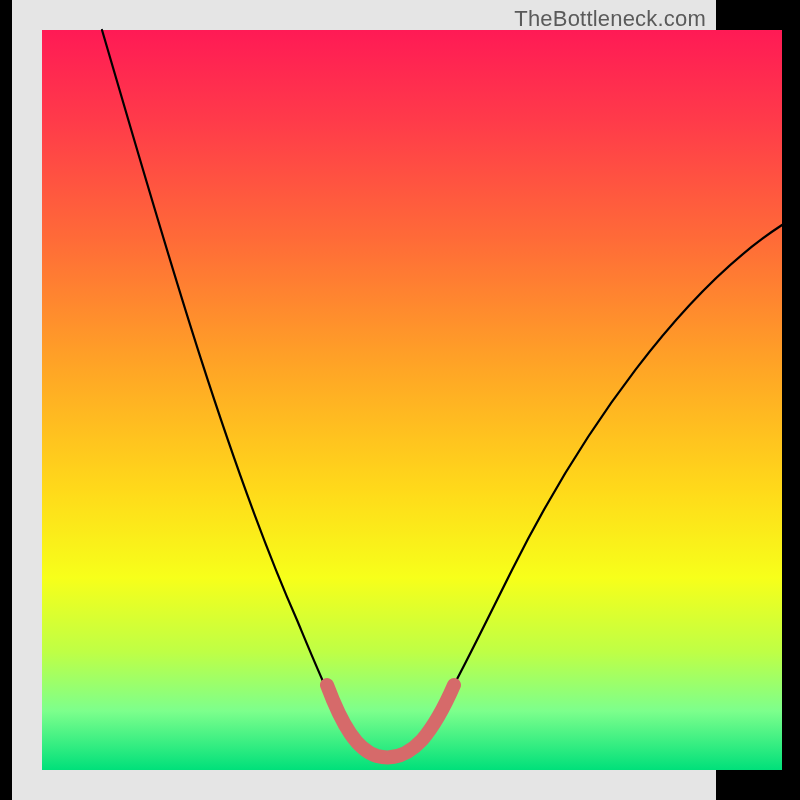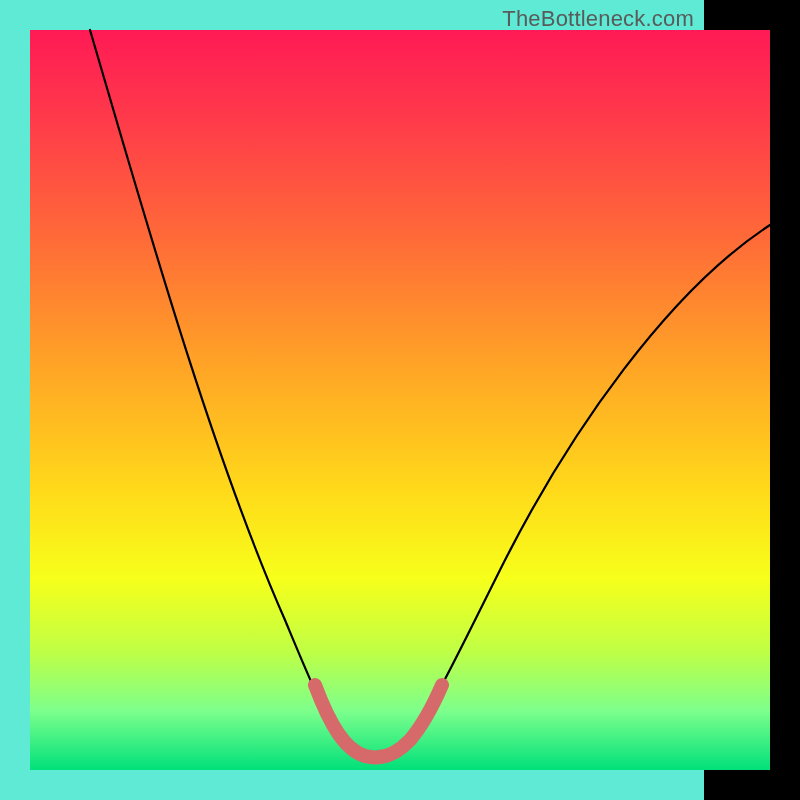--- a/index.html
+++ b/index.html
@@ -5,25 +5,25 @@
   html, body {
     margin: 0;
     padding: 0;
     width: 800px;
     height: 800px;
     background: #000;
     overflow: hidden;
   }
   .frame {
     position: absolute;
-    left: 0;
+    left: 12px;
     top: 0;
     width: 704px;
     height: 800px;
-    background: #5eead4;
+    background: #e5e5e5;
   }
   .plot-area {
     position: absolute;
     left: 30px;
     top: 30px;
     width: 740px;
     height: 740px;
     background: linear-gradient(
       to bottom,
       #ff1a55 0%,

